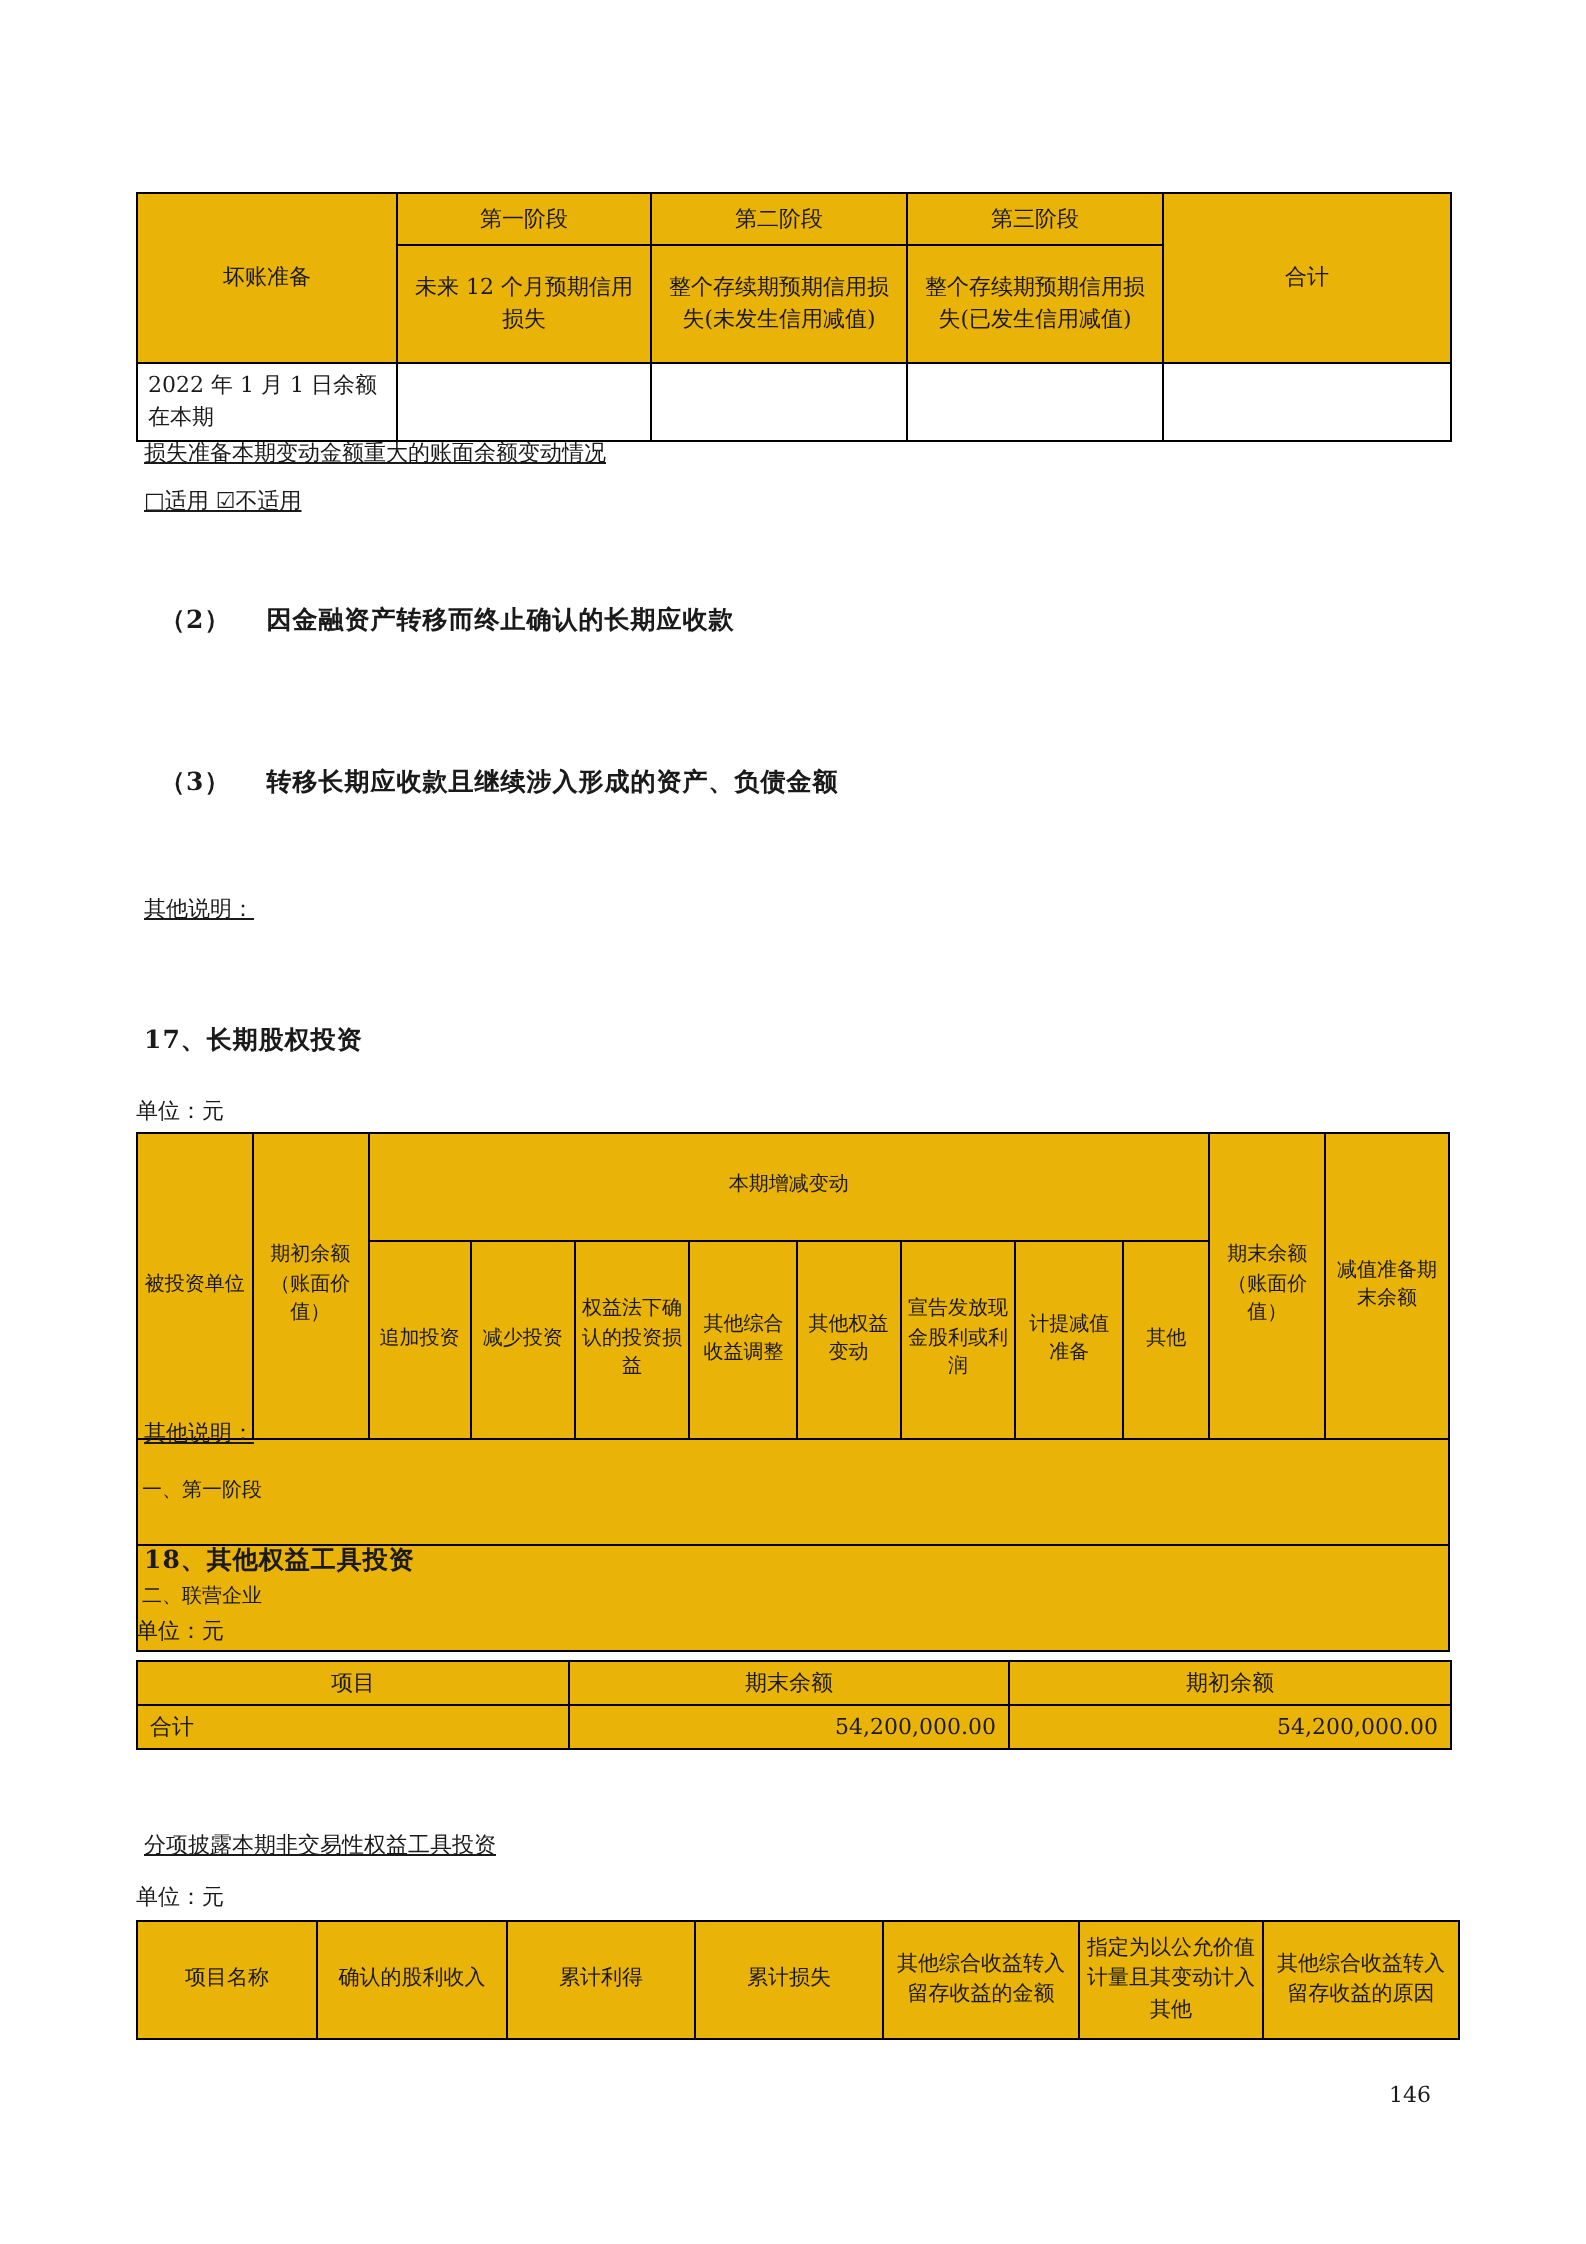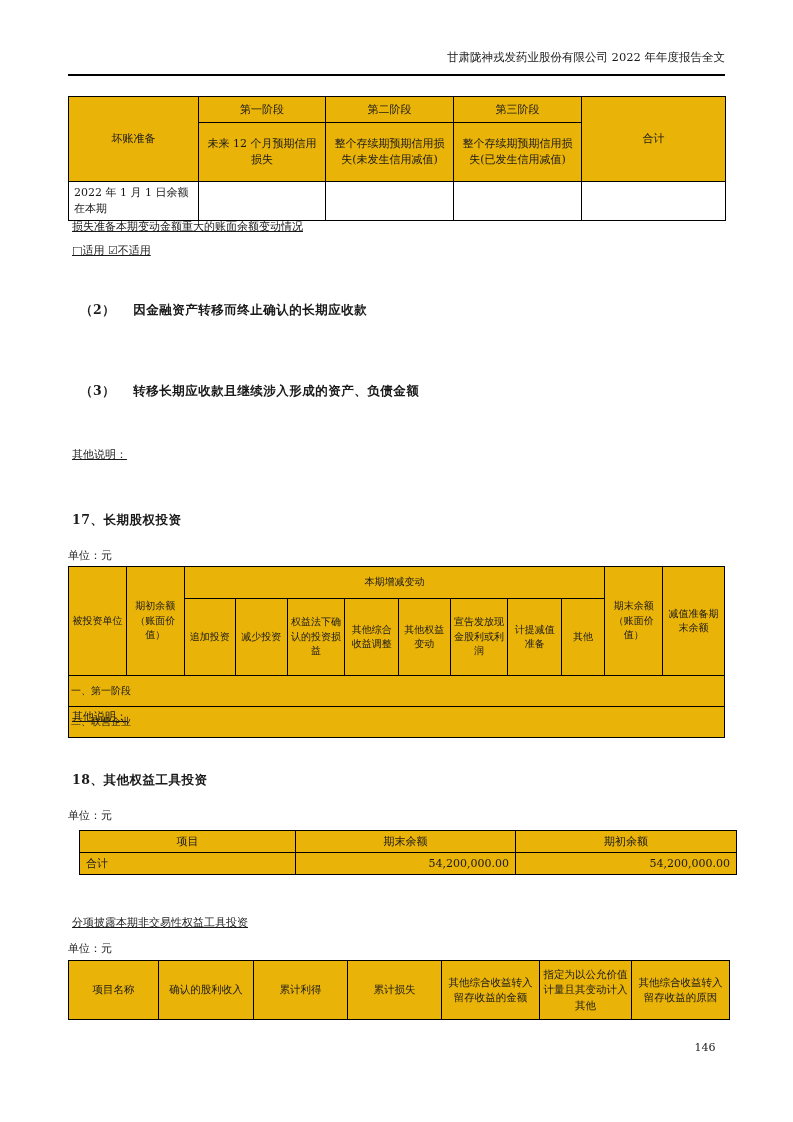--- a/index.html
+++ b/index.html
@@ -43,35 +43,32 @@
     letter-spacing:0.5px;
   }
   .heading .num{margin-right:18px;}
   .heading2{
     left:72px;
     font-size:12.5px;font-weight:bold;
     letter-spacing:0.5px;
   }
   .unit{left:68px;width:657px;font-size:11px;font-family:Liberation Serif, serif;}
   .t-ltequity{top:566px;left:68px;font-size:10px;}
-  .t-ltequity td{padding:5px 2px;}
-  .t-equitytool{top:830px;left:79px;font-size:11px;padding-left:24px;}
+  .t-ltequity td{padding:16px 2px;}
+  .t-equitytool{top:830px;left:68px;font-size:11px;padding-left:24px;}
   .t-equitytool td{padding:1.5px 6px;}
   .t-nontrading{top:960px;left:68px;font-size:10.5px;}
   .t-nontrading td{height:54px;padding:2px 3px;}
   .pagenum{top:1041px;left:660px;width:90px;text-align:center;font-size:11px;}
 </style>
 </head>
 <body>
 
 <div id="page">
 
-  <div class="abs doc-header">
-    <span>甘肃陇神戎发药业股份有限公司 2022 年年度报告全文</span>
-  </div>
 
   <table class="abs t-baddebt">
     <colgroup>
       <col style="width:130px">
         <col style="width:127px">
         <col style="width:128px">
         <col style="width:128px">
         <col style="width:144px">
     </colgroup>
     <tbody>

